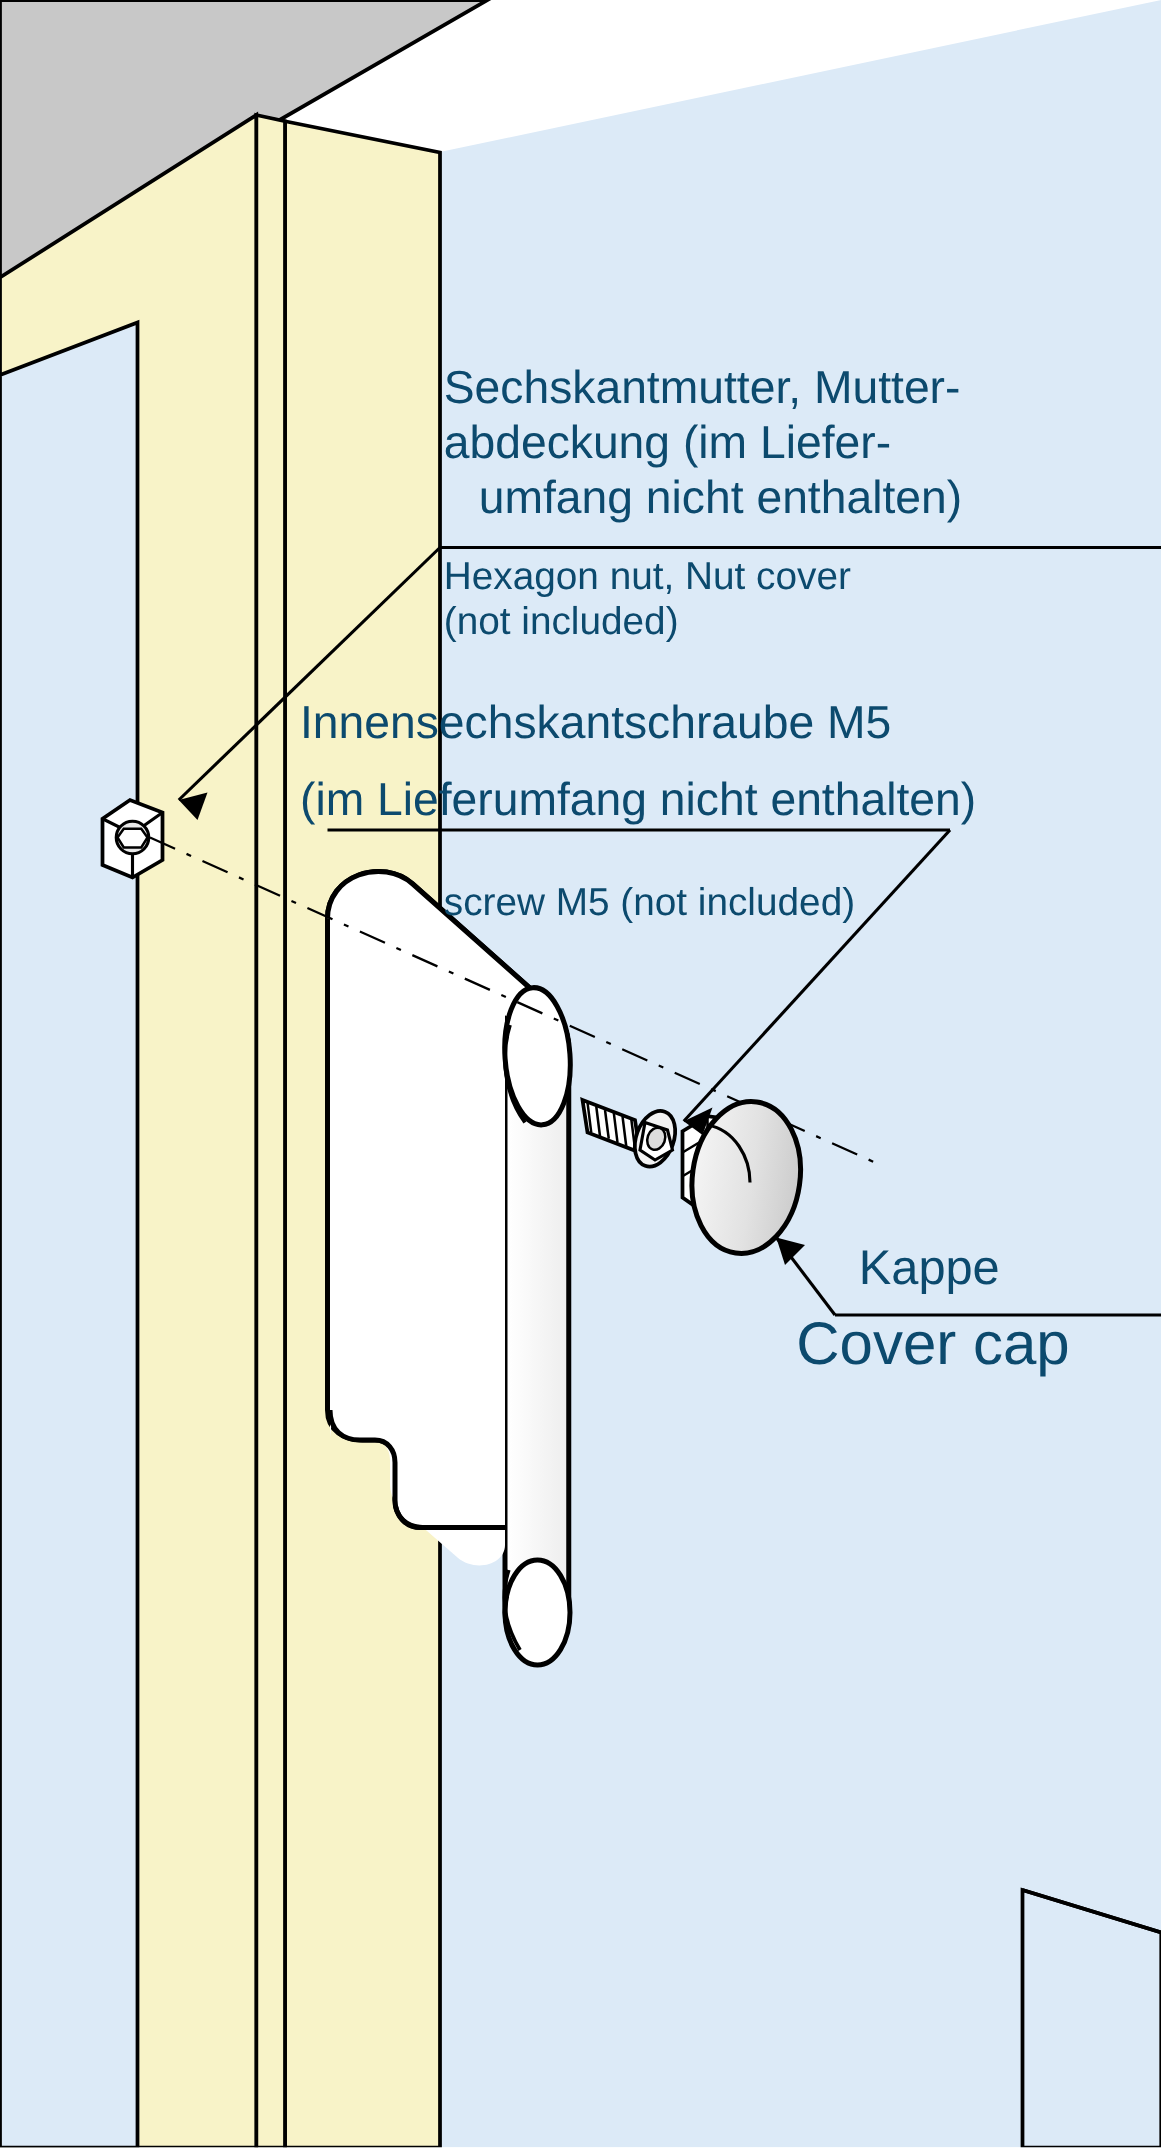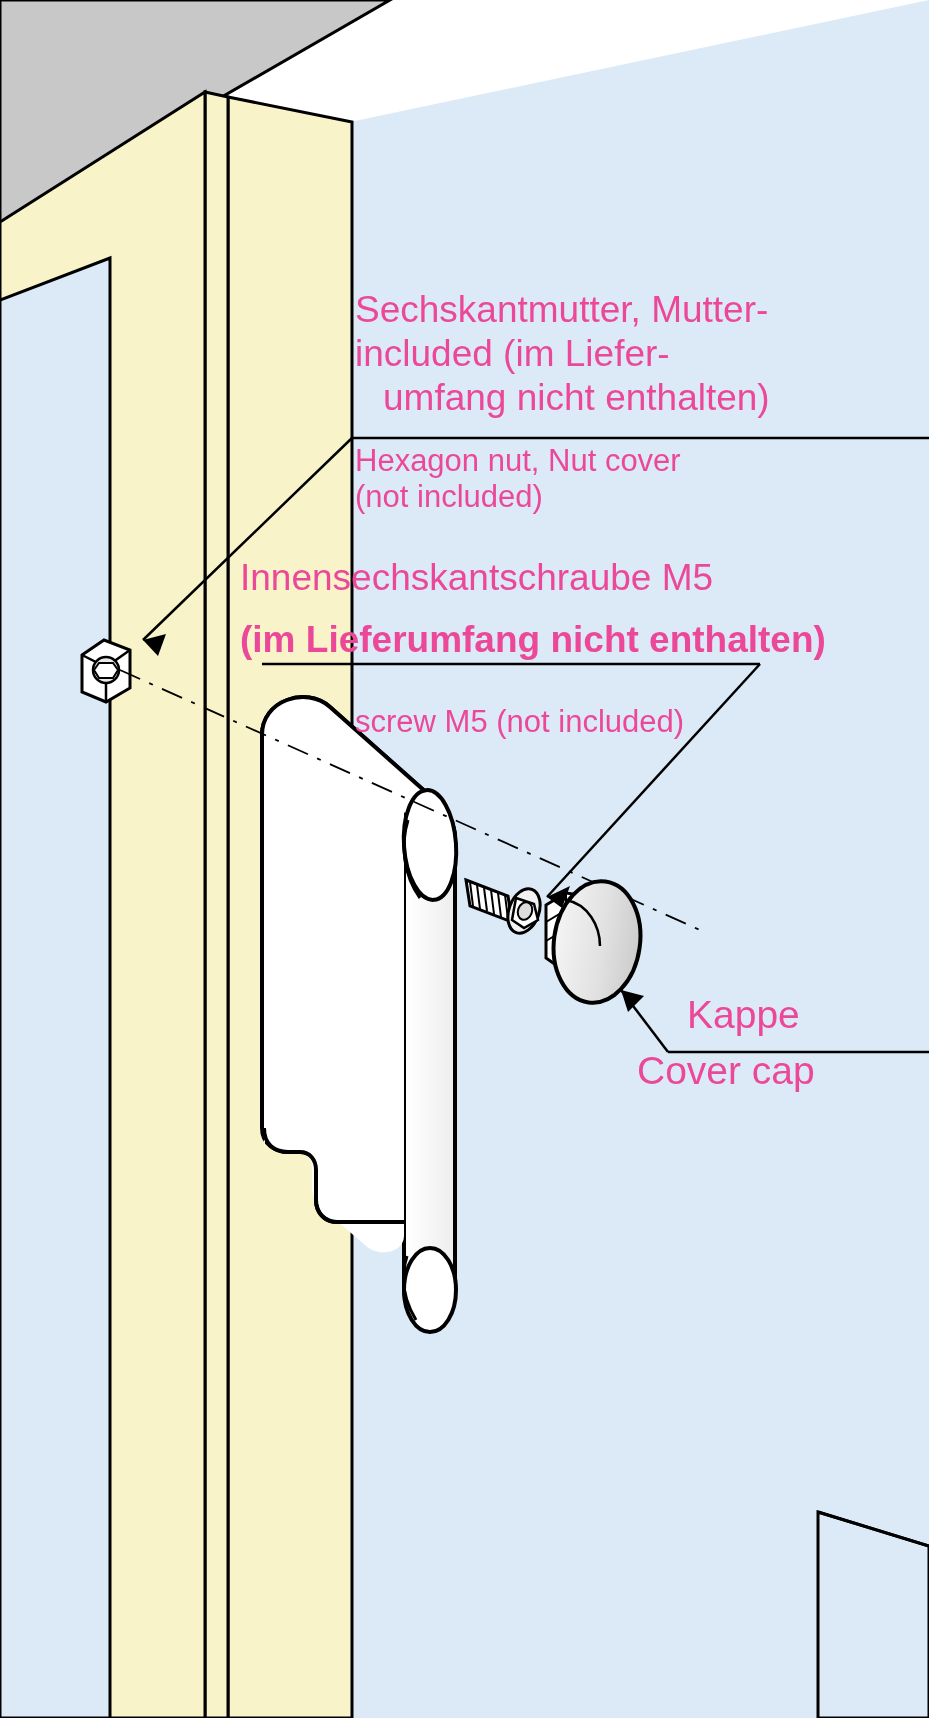--- a/index.html
+++ b/index.html
@@ -17,35 +17,35 @@
   }
   #stage svg.art {
     position: absolute;
     left: 0;
     top: 0;
     width: 929px;
     height: 1718px;
   }
   .label {
     position: absolute;
-    color: #ec4899;
+    color: #0c4a6e;
     line-height: 1.18;
     white-space: pre;
   }
   .label.de {
     font-size: 37px;
   }
   .label.en {
     font-size: 31px;
   }
   .label.big-de {
     font-size: 39px;
   }
   .label.big-en {
-    font-size: 39px;
+    font-size: 48px;
   }
 </style>
 </head>
 <body>
 
 <div id="stage">
 
   <svg class="art" viewBox="0 0 929 1718">
     <defs>
       <linearGradient id="capShade" x1="0" y1="0" x2="1" y2="0">
@@ -191,25 +191,25 @@
     </g>
 
     <g>
       <line x1="668" y1="1052" x2="929" y2="1052" stroke="#000000" stroke-width="2.5"></line>
       <line x1="668" y1="1052" x2="621" y2="990" stroke="#000000" stroke-width="2.5"></line>
       <polygon points="621,990 644,996 628,1012" fill="#000000"></polygon>
     </g>
   </svg>
 
   <div class="label de" style="left:355px; top:288px;">Sechskantmutter, Mutter-</div>
-  <div class="label de" style="left:355px; top:332px;">included (im Liefer-</div>
+  <div class="label de" style="left:355px; top:332px;">abdeckung (im Liefer-</div>
   <div class="label de" style="left:355px; top:376px;margin-left:28px;">umfang nicht enthalten)</div>
   <div class="label en" style="left:355px; top:443px;">Hexagon nut, Nut cover</div>
   <div class="label en" style="left:355px; top:479px;text-align:right;">(not included)</div>
 
   <div class="label de" style="left:240px; top:556px;">Innensechskantschraube M5</div>
-  <div class="label de" style="left:240px; top:618px;font-weight:bold;">(im Lieferumfang nicht enthalten)</div>
+  <div class="label de" style="left:240px; top:618px;">(im Lieferumfang nicht enthalten)</div>
   <div class="label en" style="left:355px; top:704px;">screw M5 (not included)</div>
 
   <div class="label big-de" style="left:687px; top:992px;">Kappe</div>
   <div class="label big-en" style="left:637px; top:1048px;">Cover cap</div>
 
 </div>
 
 </body></html>

